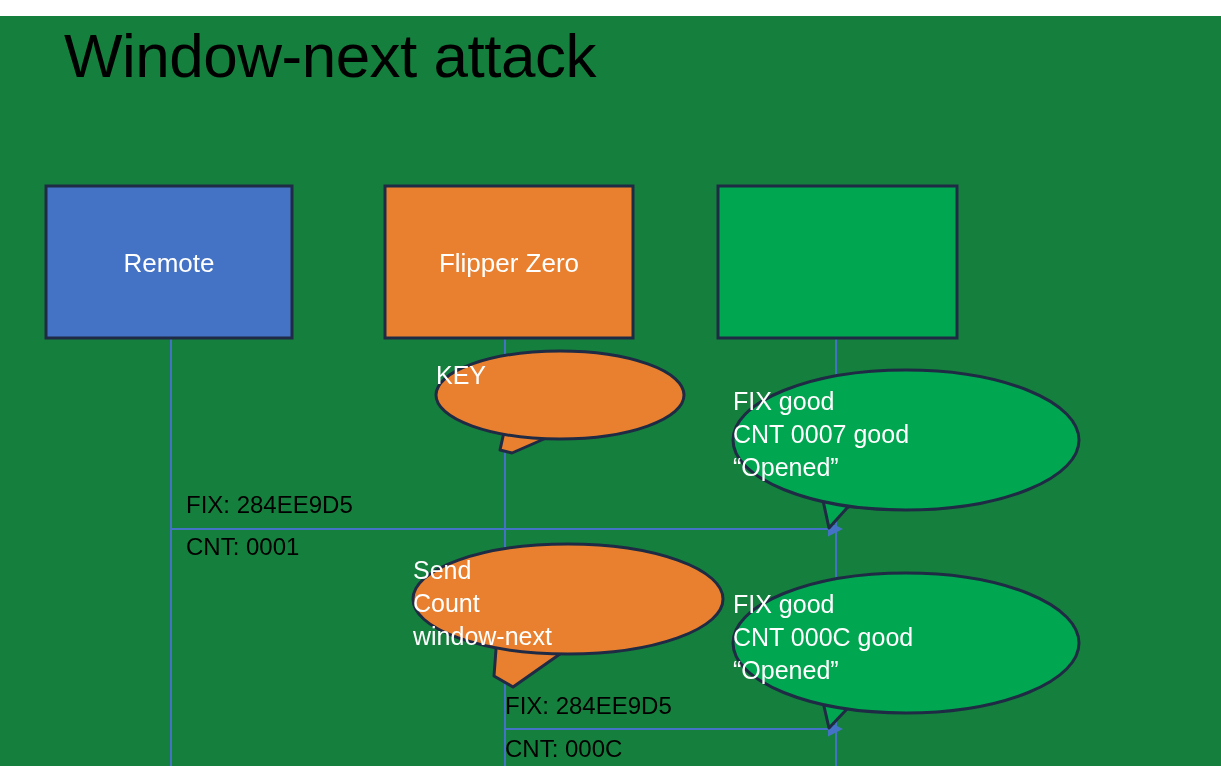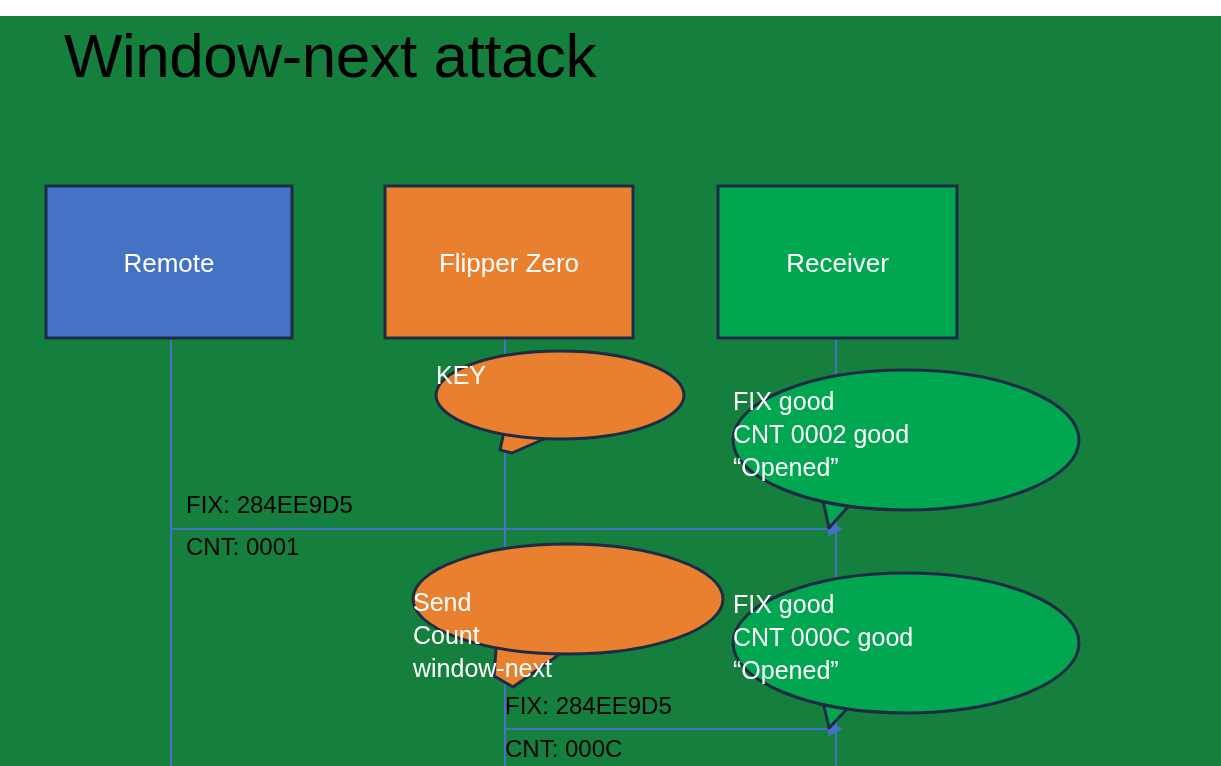--- a/index.html
+++ b/index.html
@@ -111,33 +111,32 @@
       <path d="M 817,660 L 829,712 L 847,693 L 890,672 Z" fill="#00A650" stroke="#1F2A44" stroke-width="3" stroke-linejoin="round"></path>
       <ellipse cx="906" cy="627" rx="173" ry="70" fill="#00A650" stroke="#1F2A44" stroke-width="3"></ellipse>
     </g>
 
   </svg>
 
   <div class="node-label" style="left:46px; top:232px; width:246px;">Remote</div>
 
   <div class="node-label" style="left:385px; top:232px; width:248px;">Flipper Zero</div>
 
-  <div class="node-label" style="left:718px; top:232px; width:239px;">Receiver</div>
 
   <div class="bubble-label" style="left:436px; top:343px; width:248px;">
     <div>KEY</div>
   </div>
 
   <div class="bubble-label" style="left:733px; top:369px; width:346px;">
     <div>FIX good</div>
-    <div>CNT 0002 good</div>
+    <div>CNT 0007 good</div>
     <div>“Opened”</div>
   </div>
 
-  <div class="bubble-label" style="left:413px; top:538px; width:310px;margin-top:32px;">
+  <div class="bubble-label" style="left:413px; top:538px; width:310px;">
     <div>Send</div>
     <div>Count</div>
     <div>window-next</div>
   </div>
 
   <div class="bubble-label" style="left:733px; top:572px; width:346px;">
     <div>FIX good</div>
     <div>CNT 000C good</div>
     <div>“Opened”</div>
   </div>

